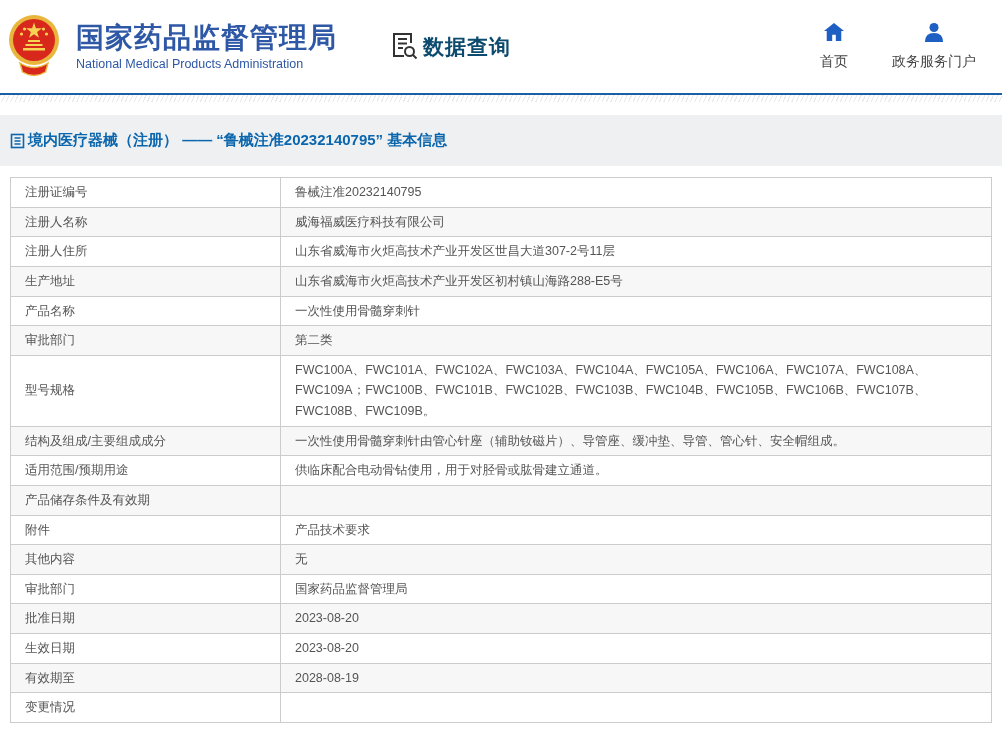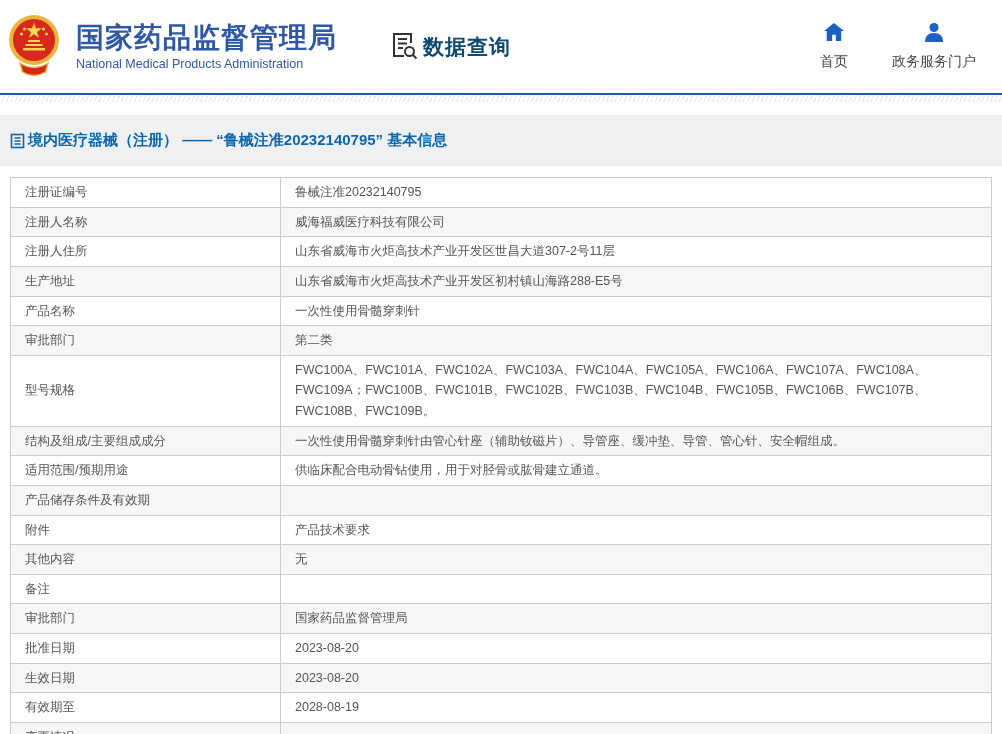--- a/index.html
+++ b/index.html
@@ -213,24 +213,20 @@
     </tr>
     <tr>
       <td class="lbl">附件</td>
       <td>产品技术要求</td>
     </tr>
     <tr>
       <td class="lbl">其他内容</td>
       <td>无</td>
     </tr>
     <tr>
-      <td class="lbl">备注</td>
-      <td></td>
-    </tr>
-    <tr>
       <td class="lbl">审批部门</td>
       <td>国家药品监督管理局</td>
     </tr>
     <tr>
       <td class="lbl">批准日期</td>
       <td>2023-08-20</td>
     </tr>
     <tr>
       <td class="lbl">生效日期</td>
       <td>2023-08-20</td>

